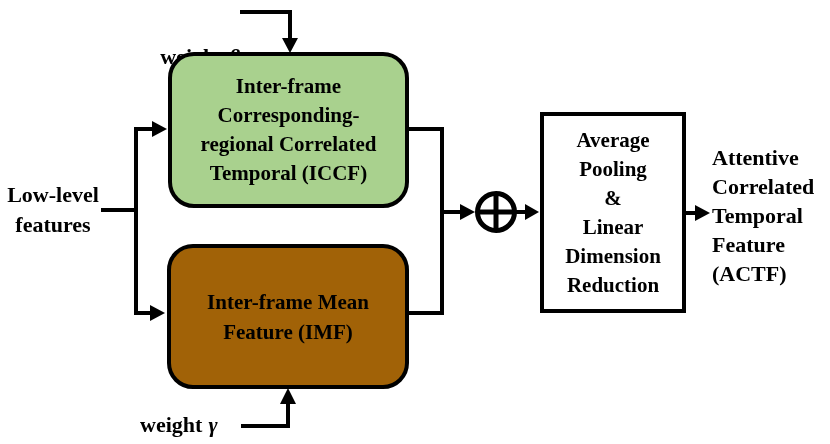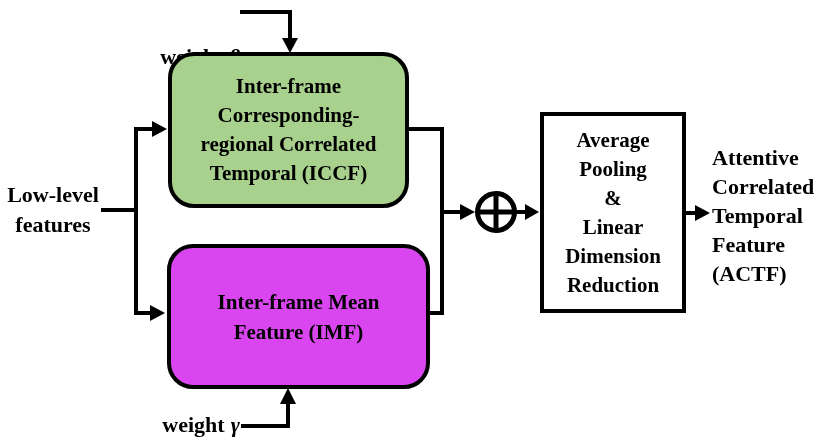--- a/index.html
+++ b/index.html
@@ -39,22 +39,22 @@
   }
   .node-iccf {
     left: 168px; top: 52px;
     width: 241px; height: 156px;
     background: #a9d18e;
     border-radius: 26px;
     line-height: 29px;
   }
   .node-imf {
     left: 167px; top: 244px;
-    width: 263px; height: 145px;
-    background: #d946ef;
+    width: 242px; height: 145px;
+    background: #a16207;
     border-radius: 26px;
     line-height: 30px;
   }
   .node-pooling {
     left: 540px; top: 112px;
     width: 146px; height: 201px;
     background: #ffffff;
     line-height: 29px;
   }
   .label {
@@ -71,21 +71,20 @@
   .label-weight-beta {
     left: 140px; top: 0px;
     width: 100px;
     text-align: right;
     line-height: 25px;
     margin-top: 44px;
   }
   .label-weight-gamma {
     left: 140px; top: 412px;
     width: 100px;
-    text-align: right;
     line-height: 26px;
   }
   .label-output {
     left: 712px; top: 143px;
     width: 120px;
     text-align: left;
     line-height: 29px;
   }
   .greek {
     font-style: italic;

